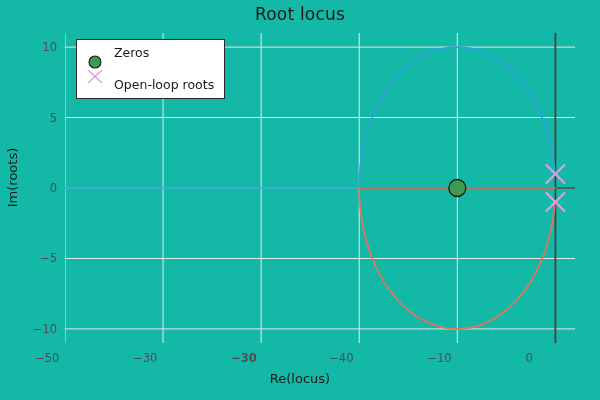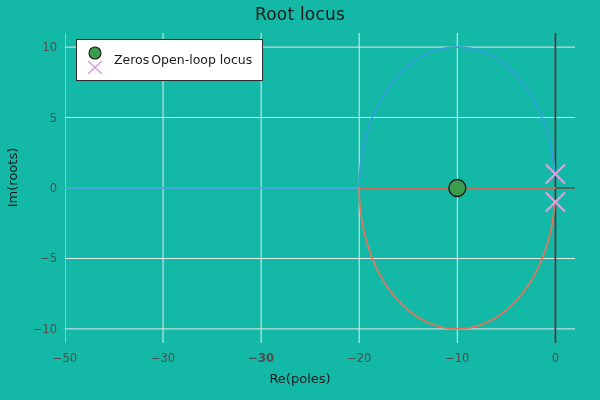--- a/index.html
+++ b/index.html
@@ -43,21 +43,20 @@
     width: 40px;
     text-align: right;
     font-size: 11.5px;
     color: #4d4d4d;
     transform: translateY(-50%);
   }
   .xtick-label {
     position: absolute;
     top: 0;
     width: 60px;
-    text-align: center;
     font-size: 11.5px;
     color: #4d4d4d;
     transform: translateX(-30px);
   }
   #xlabel {
     position: absolute;
     left: 0;
     top: 371px;
     width: 600px;
     text-align: center;
@@ -86,21 +85,22 @@
     gap: 8px;
   }
   #legend-markers {
     display: flex;
     flex-direction: column;
     align-items: center;
     gap: 0px;
   }
   #legend-labels {
     display: flex;
-    gap: 2px;
+    flex-direction: column;
+    gap: 16px;
   }
   .legend-label {
     font-size: 12.5px;
     color: #1a1a1a;
     line-height: 16px;
     white-space: nowrap;
   }
 </style>
 </head>
 <body>
@@ -132,36 +132,36 @@
         <path d="M481.3846153846154 160.0909090909091 L499.3846153846154 178.0909090909091 M499.3846153846154 160.0909090909091 L481.3846153846154 178.0909090909091" stroke="#dd9fe0" stroke-width="2.2" fill="none" stroke-linecap="round"></path>
       </svg>
   <div class="ytick-label" style="top: 295.909px; left: -48px;">−10</div>
       <div class="ytick-label" style="top: 225.455px; left: -48px;">−5</div>
       <div class="ytick-label" style="top: 155px; left: -48px;">0</div>
       <div class="ytick-label" style="top: 84.5455px; left: -48px;">5</div>
       <div class="ytick-label" style="top: 14.0909px; left: -48px;">10</div>
       <div class="xtick-label" style="left: 0px; top: 318px;">−50</div>
       <div class="xtick-label" style="left: 98.0769px; top: 318px;">−30</div>
       <div class="xtick-label" style="left: 196.154px; top: 318px; font-weight: bold;">−30</div>
-      <div class="xtick-label" style="left: 294.231px; top: 318px;">−20</div>
+      <div class="xtick-label" style="left: 294.231px; top: 318px;">−40</div>
       <div class="xtick-label" style="left: 392.308px; top: 318px;">−10</div>
       <div class="xtick-label" style="left: 490.385px; top: 318px;">0</div>
     </div>
 
   <div id="ylabel">Im(roots)</div>
-  <div id="xlabel">Re(poles)</div>
+  <div id="xlabel">Re(locus)</div>
 
   <div id="legend">
     <div id="legend-markers">
       <svg width="22" height="15">
         <circle cx="11" cy="8" r="6" fill="#3b9c4e" stroke="#1a1a1a" stroke-width="1.1"></circle>
       </svg>
       <svg width="22" height="15">
         <path d="M4.5 1.5 L17.5 13.5 M17.5 1.5 L4.5 13.5" stroke="#dd9fe0" stroke-width="1.6" fill="none" stroke-linecap="round"></path>
       </svg>
     </div>
     <div id="legend-labels">
       <div class="legend-label">Zeros</div>
-      <div class="legend-label">Open-loop locus</div>
+      <div class="legend-label">Open-loop roots</div>
     </div>
   </div>
 
 </div>
 
 </body></html>

